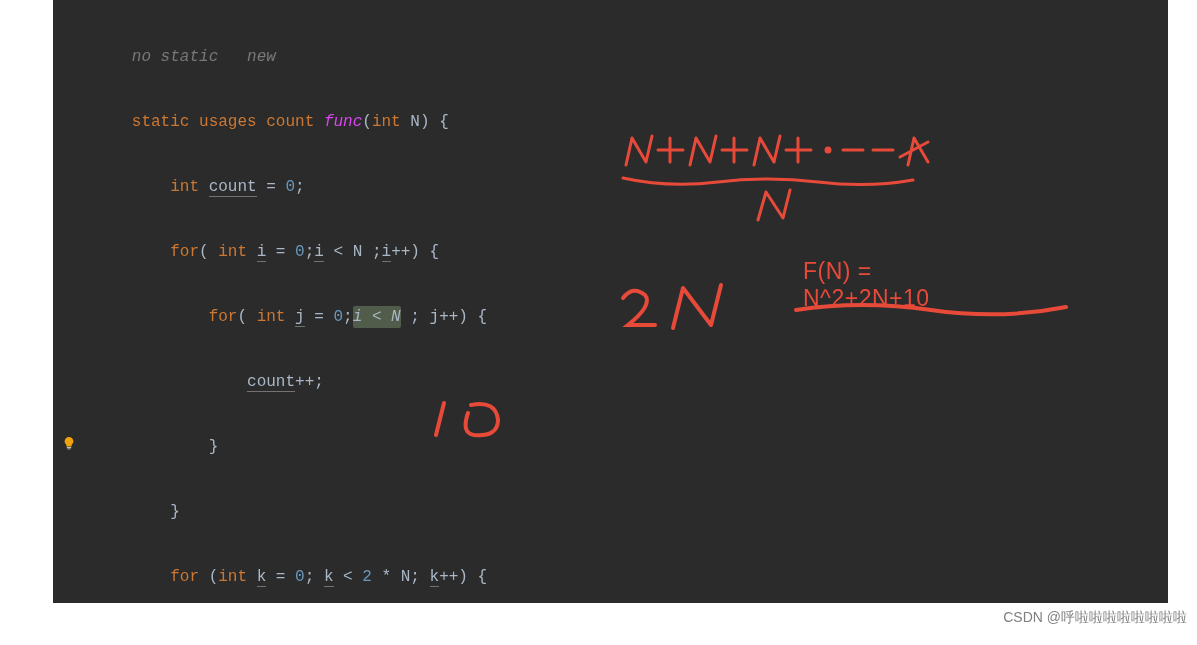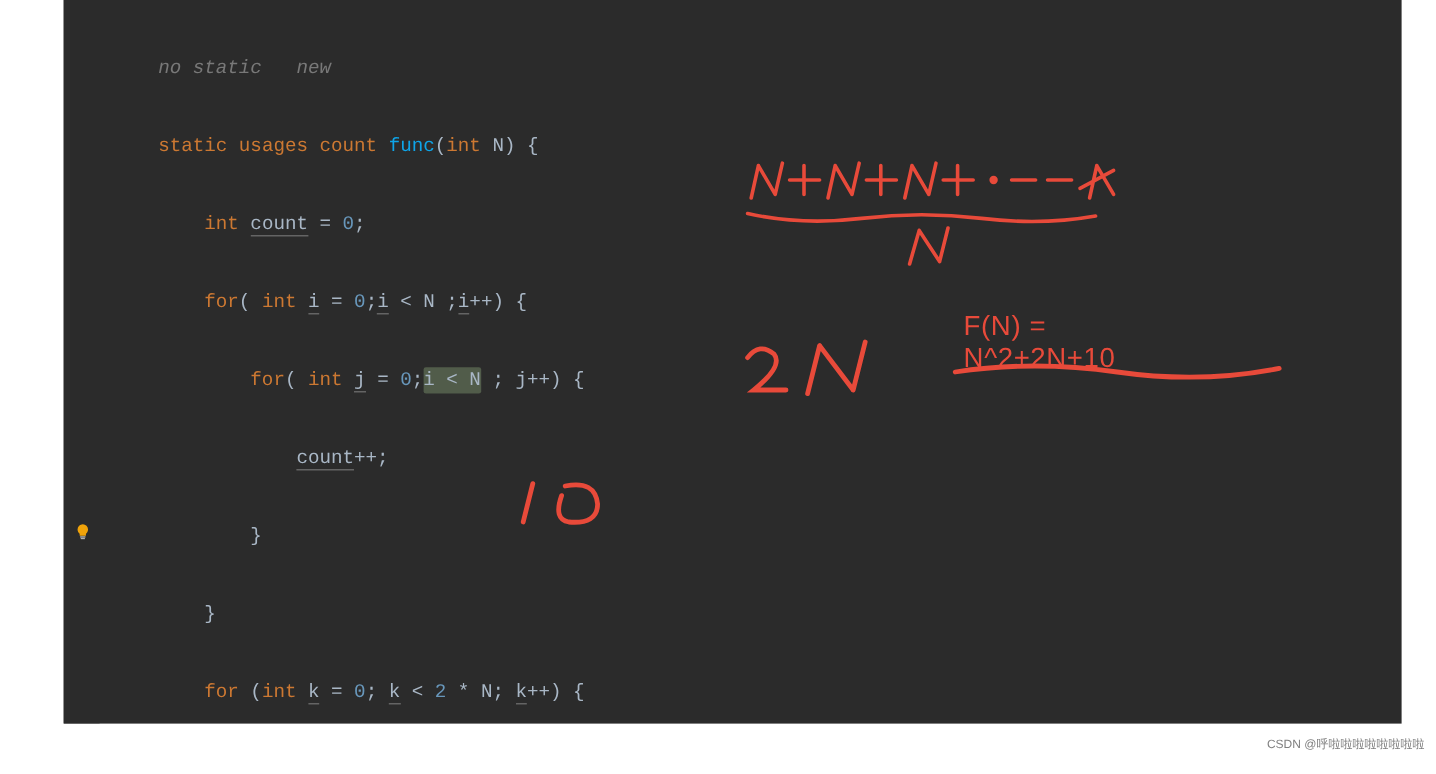--- a/index.html
+++ b/index.html
@@ -44,23 +44,24 @@
       padding: 8px 20px;
       color: #a9b7c6;
       line-height: 32.5px;
       white-space: pre;
     }
     .line { height: 32.5px; display: block; }
     .selection-highlight {
       background: #515c4a;
       border-radius: 2px;
       padding: 2px 0;
+      font-style: italic;
     }
     .kw   { color: #cc7832; }
-    .fn   { color: #0ea5e9; }
+    .fn   { color: #d946ef; font-style: italic; }
     .num  { color: #6897bb; }
     .uv   { border-bottom: 1px solid #737373; }
     .hint { color: #787878; font-style: italic; }
     .annotation-layer {
       position: absolute;
       left: 53px;
       top: 0;
       width: 934px;
       height: 603px;
       pointer-events: none;
@@ -72,21 +73,21 @@
       font-size: 22px;
       font-weight: 400;
       letter-spacing: 0.5px;
     }
     .watermark {
       position: absolute;
       right: 10px;
       bottom: 18px;
       color: #808080;
       font-family: sans-serif;
-      font-size: 10px;
+      font-size: 14px;
     }
   </style>
 </head>
 <body>
 
 <div class="editor-container">
   <div class="gutter">
     <svg class="bulb" viewBox="0 0 16 16">
       <path fill="#f0a30a" d="M8 1a5 5 0 0 0-5 5c0 1.9 1 3.1 2 4v2h6v-2c1-.9 2-2.1 2-4a5 5 0 0 0-5-5z"></path>
       <rect fill="#c2c2c2" x="5.5" y="12.5" width="5" height="1.2"></rect>

